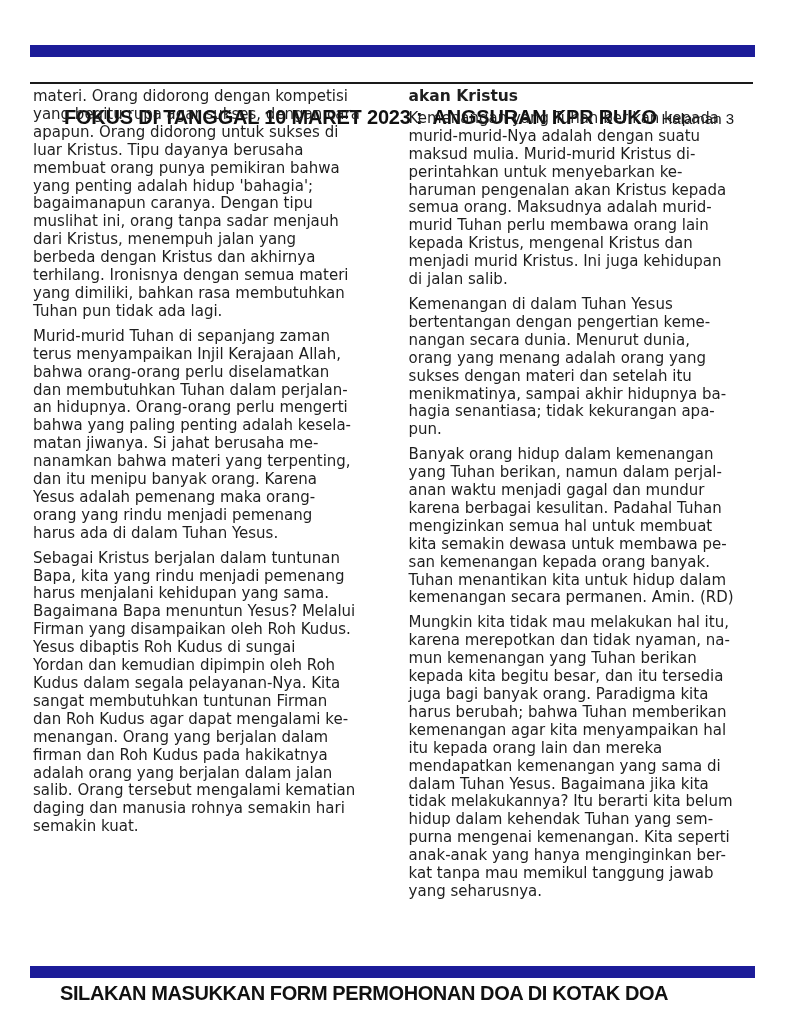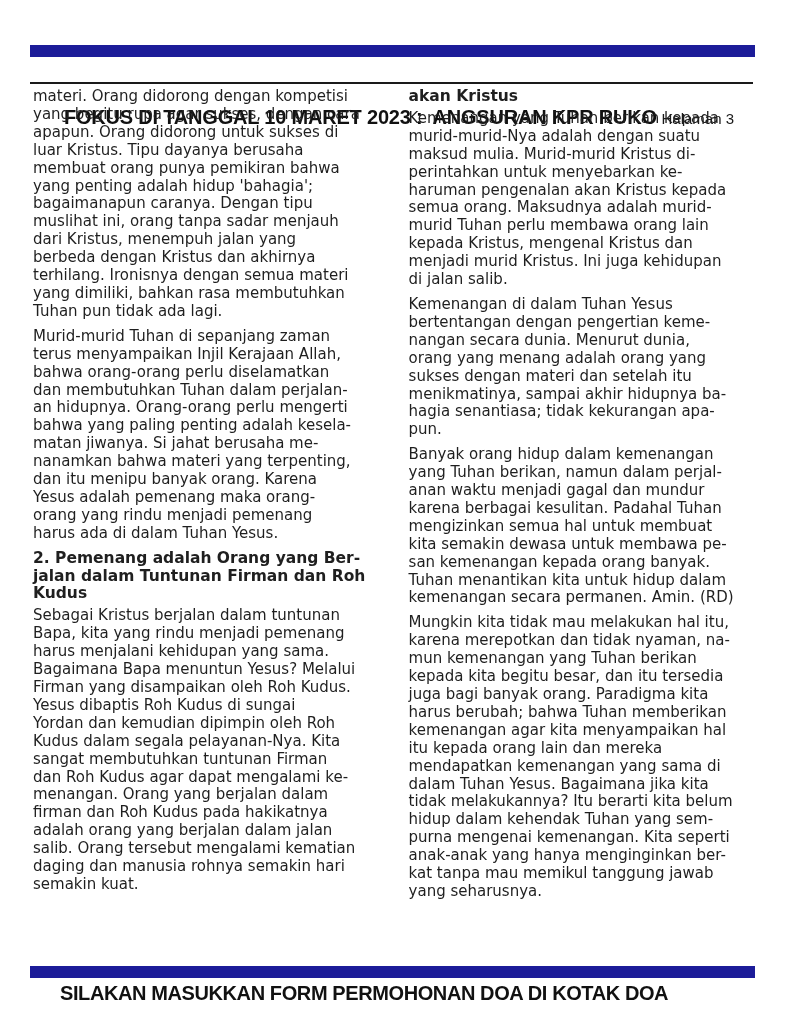--- a/index.html
+++ b/index.html
@@ -139,23 +139,20 @@
 bahwa orang-orang perlu diselamatkan
 dan membutuhkan Tuhan dalam perjalan-
 an hidupnya. Orang-orang perlu mengerti
 bahwa yang paling penting adalah kesela-
 matan jiwanya. Si jahat berusaha me-
 nanamkan bahwa materi yang terpenting,
 dan itu menipu banyak orang. Karena
 Yesus adalah pemenang maka orang-
 orang yang rindu menjadi pemenang
 harus ada di dalam Tuhan Yesus.</p>
-      <h2>2. Pemenang adalah Orang yang Ber-
-jalan dalam Tuntunan Firman dan Roh
-Kudus</h2>
       <p>Sebagai Kristus berjalan dalam tuntunan
 Bapa, kita yang rindu menjadi pemenang
 harus menjalani kehidupan yang sama.
 Bagaimana Bapa menuntun Yesus? Melalui
 Firman yang disampaikan oleh Roh Kudus.
 Yesus dibaptis Roh Kudus di sungai
 Yordan dan kemudian dipimpin oleh Roh
 Kudus dalam segala pelayanan-Nya. Kita
 sangat membutuhkan tuntunan Firman
 dan Roh Kudus agar dapat mengalami ke-

